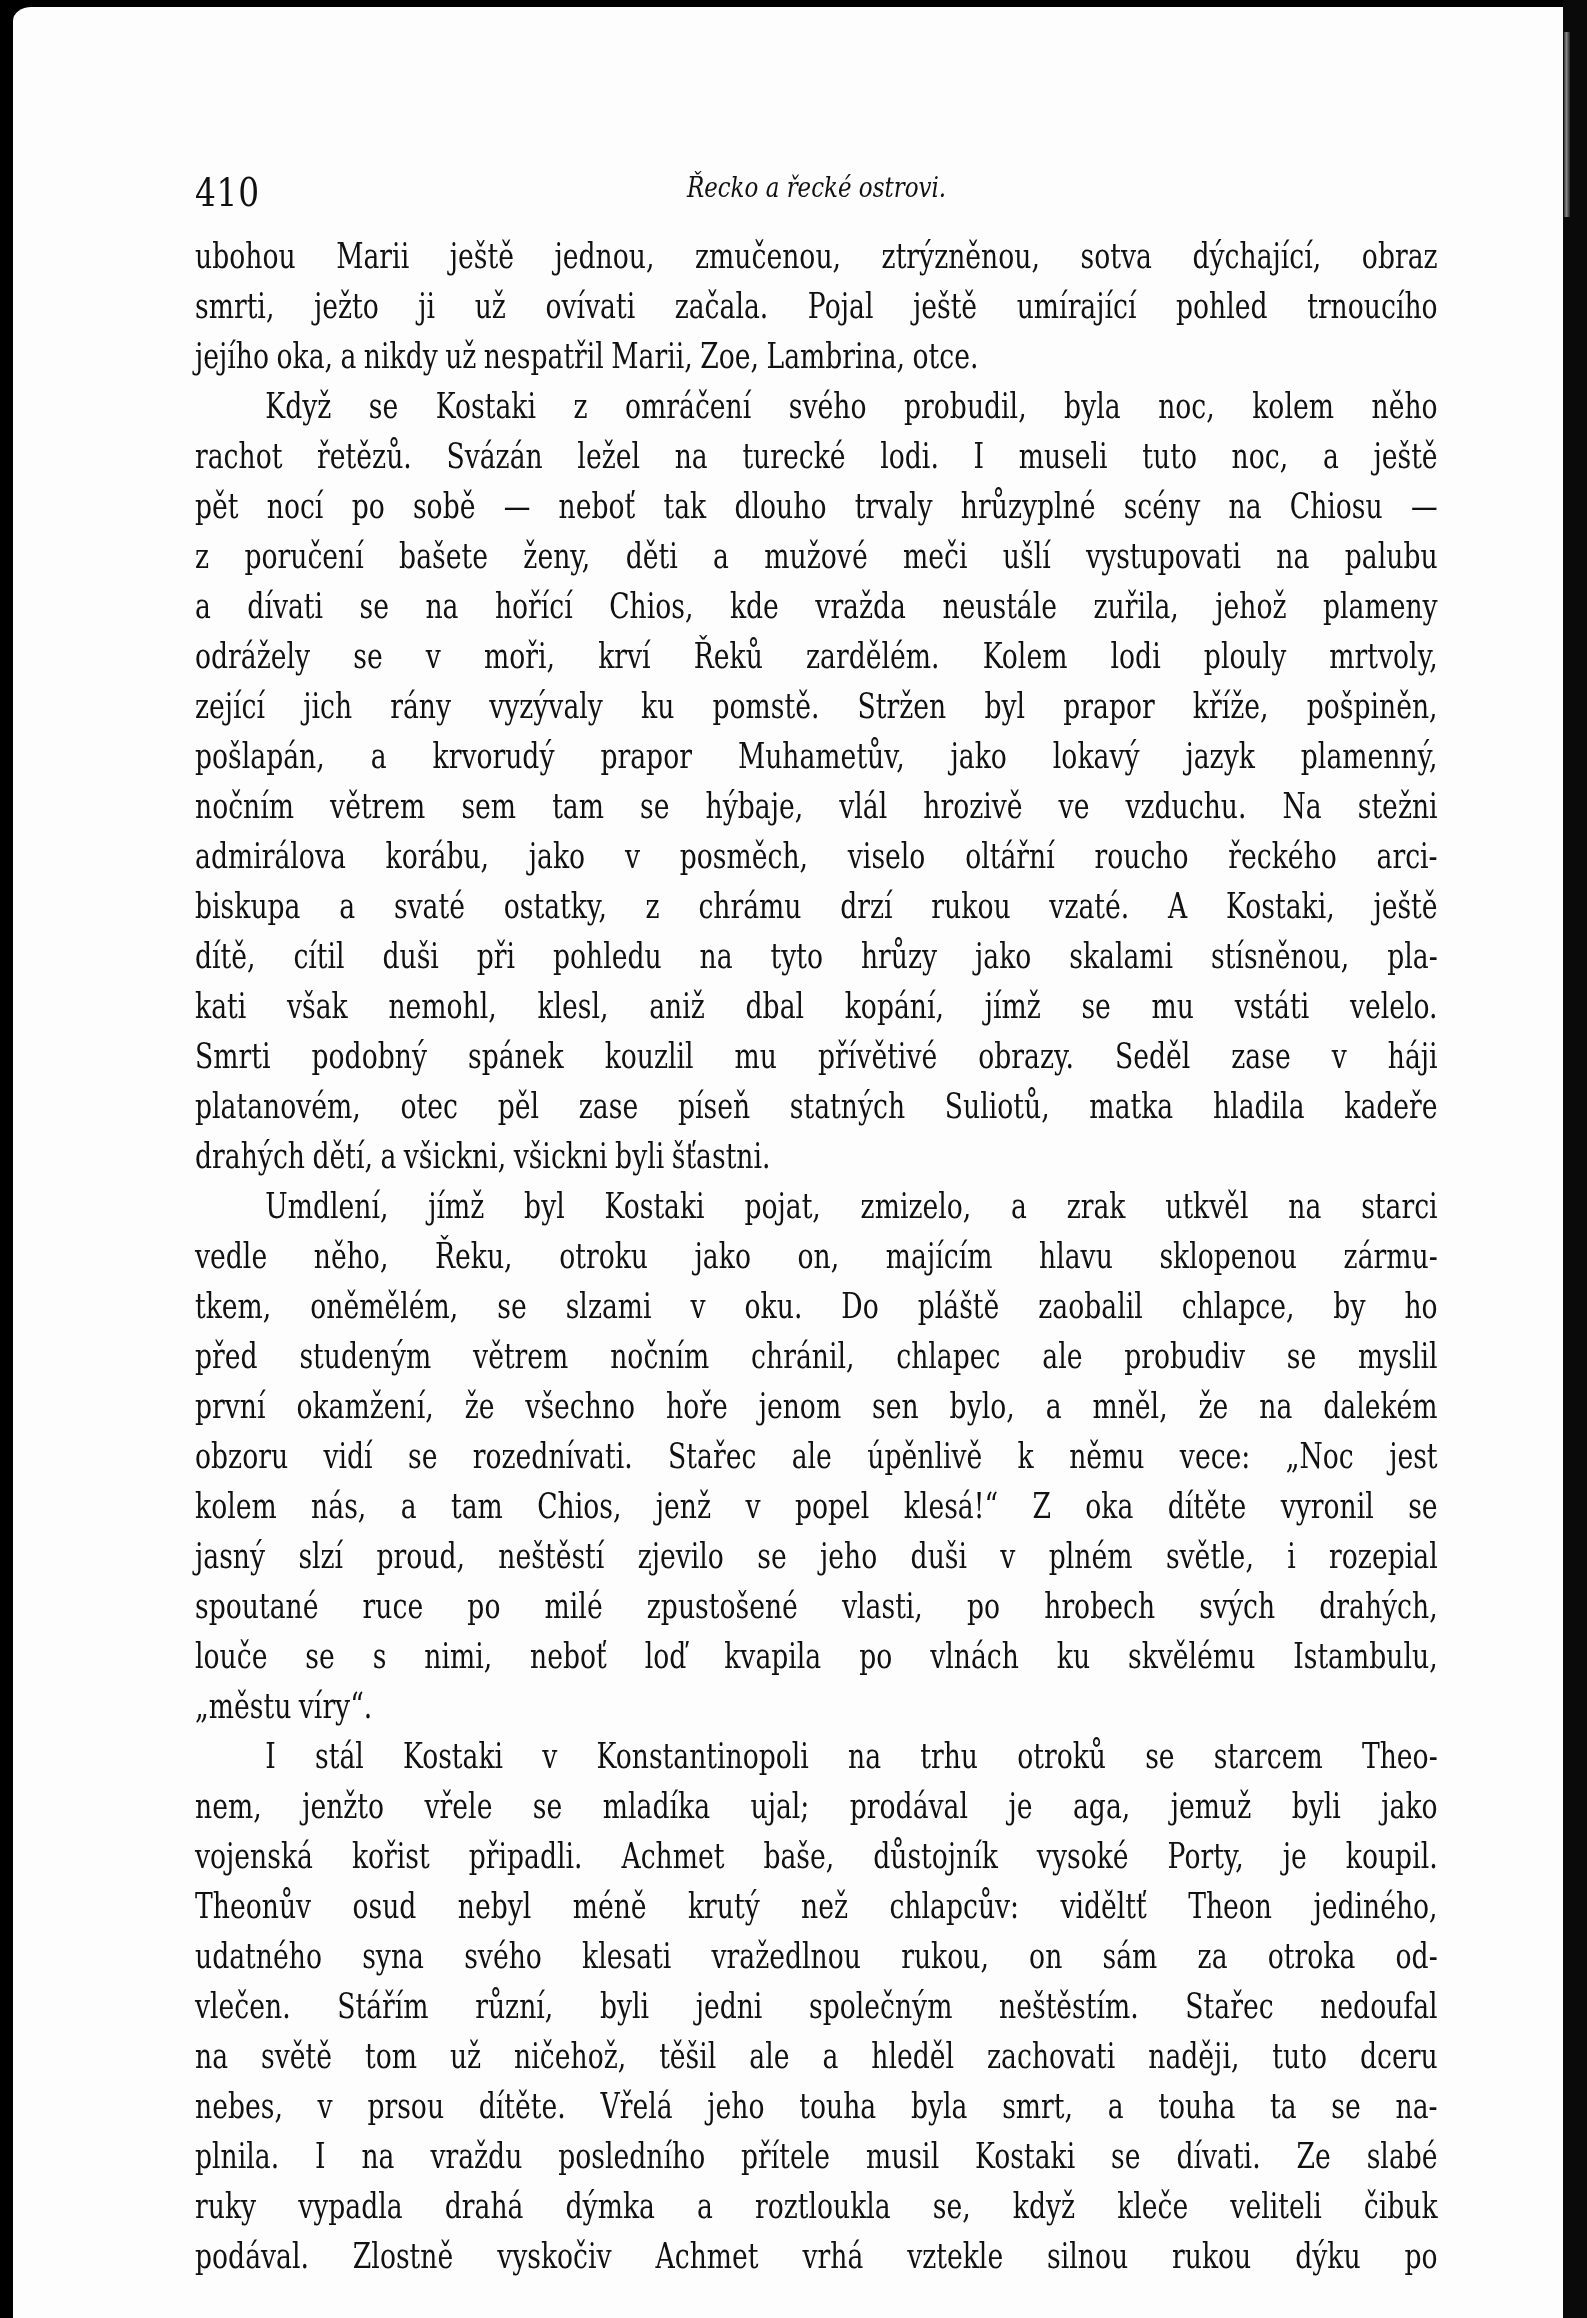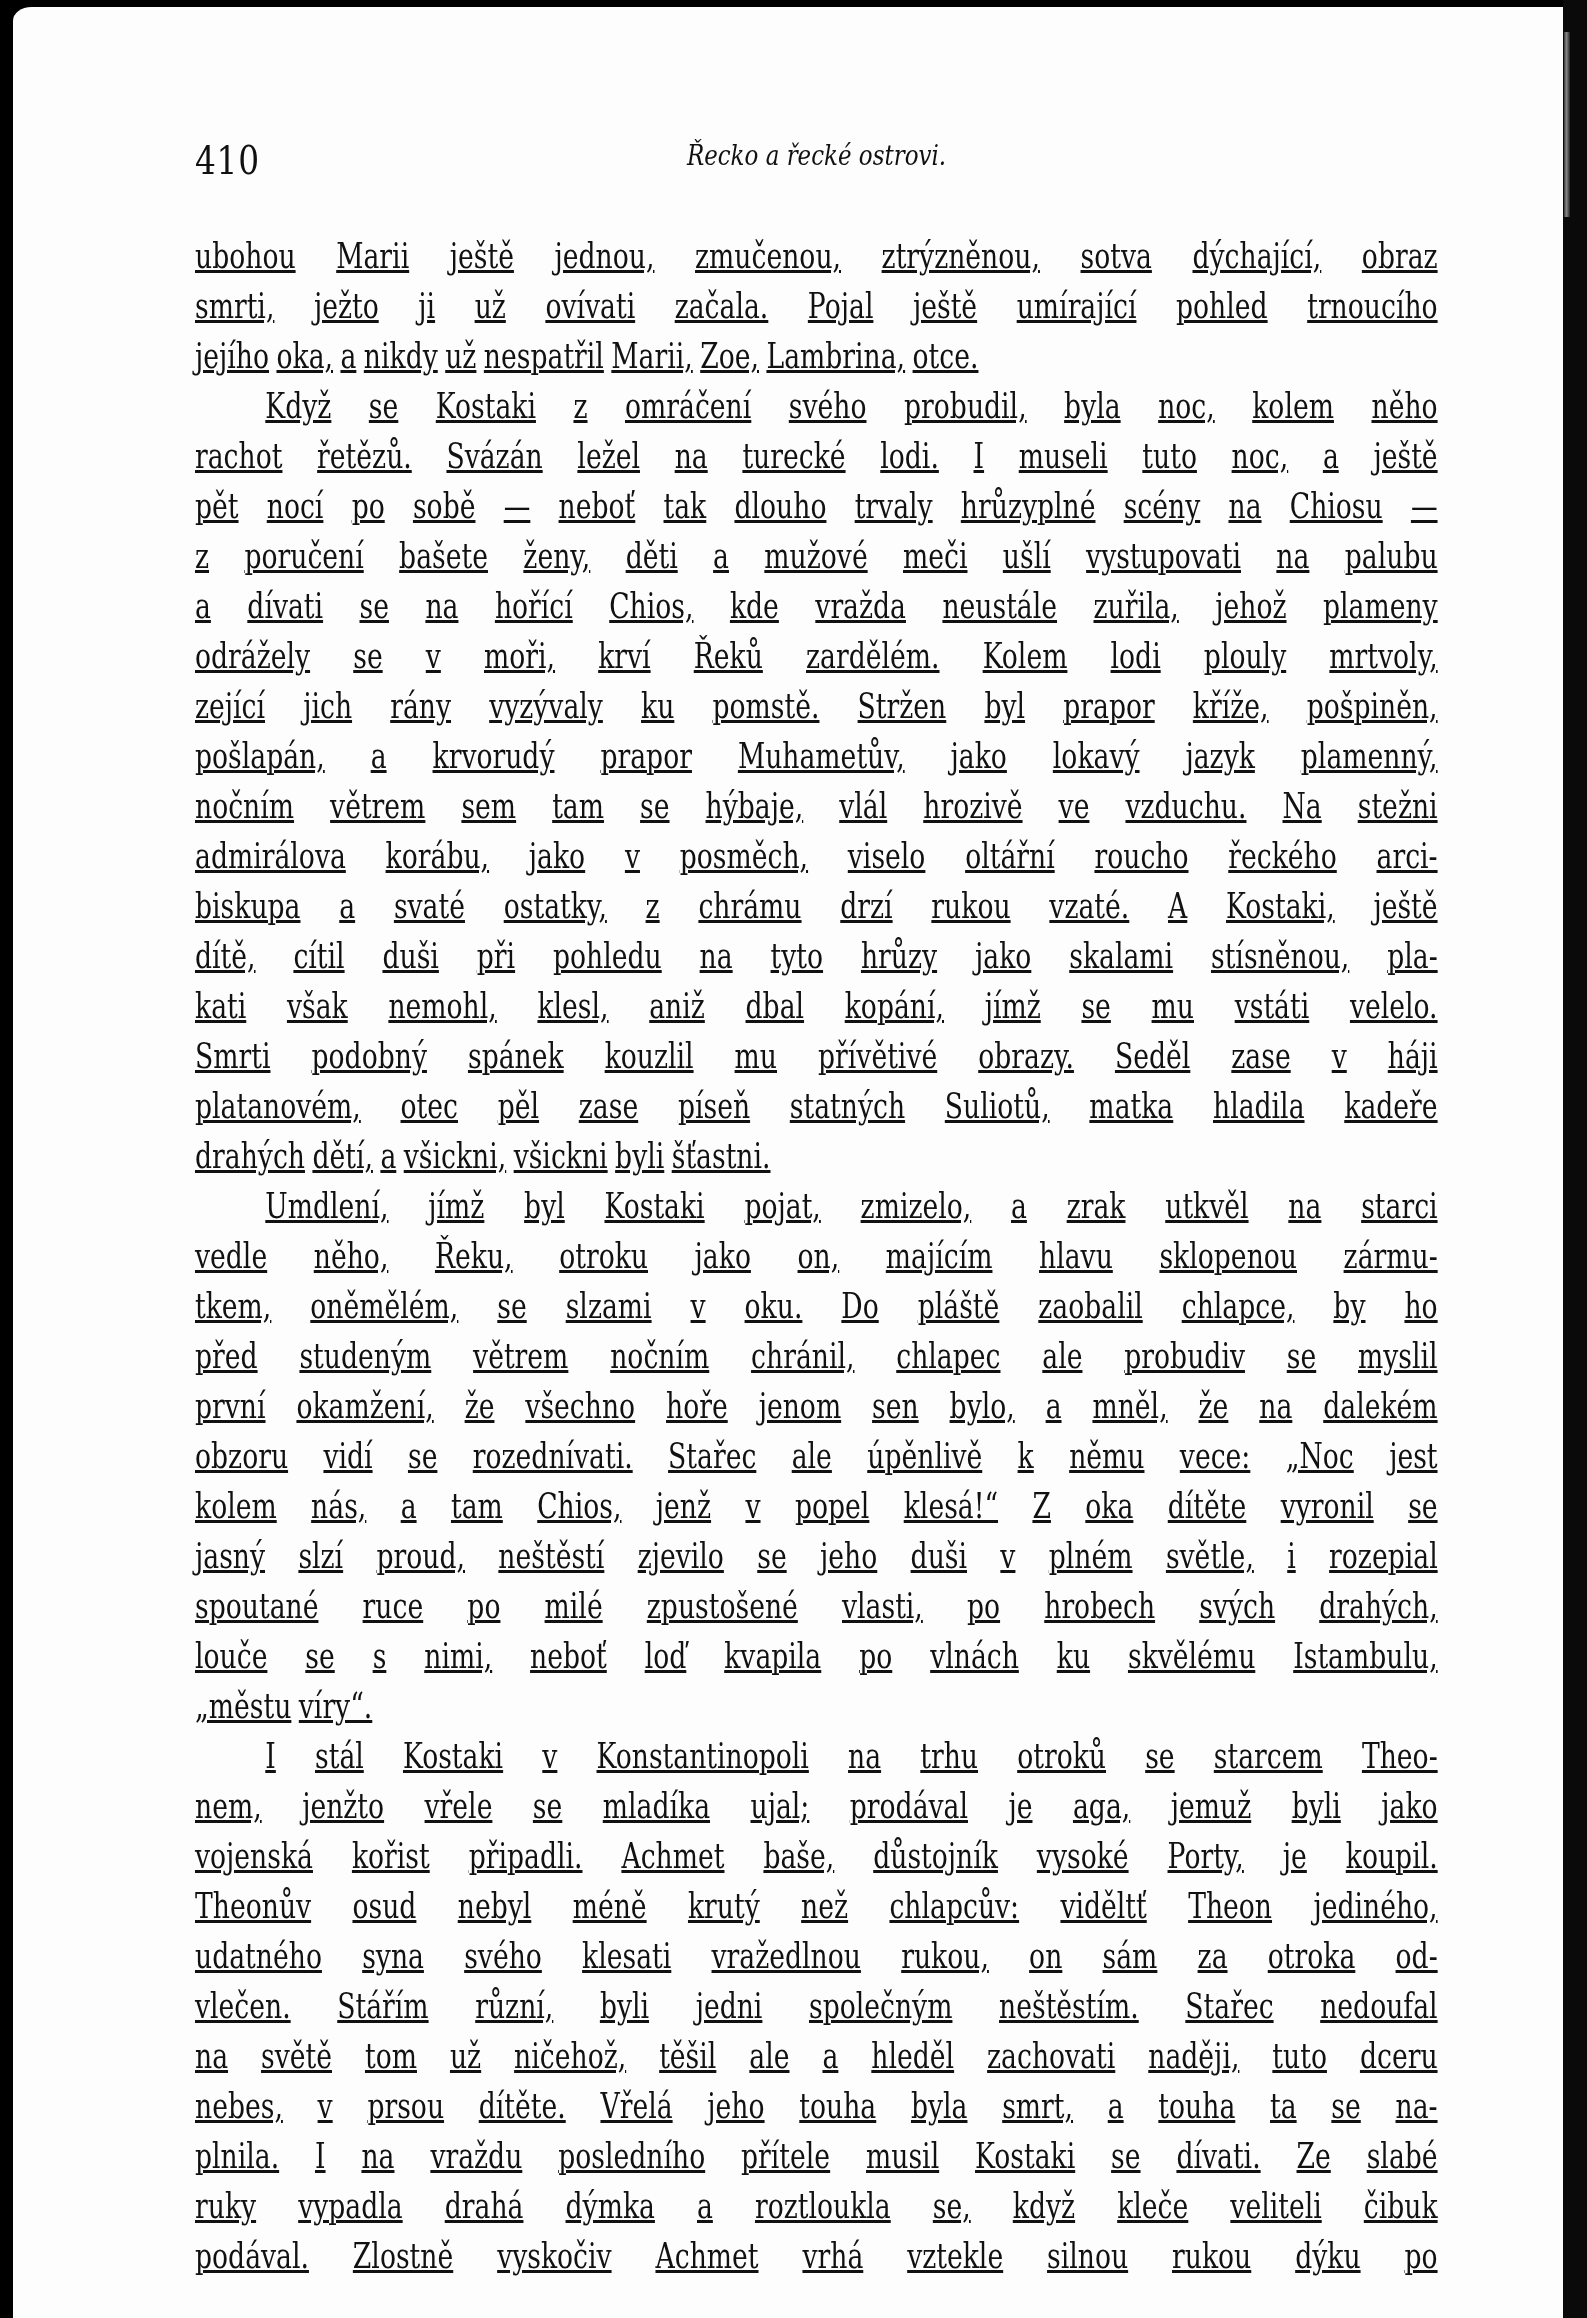--- a/index.html
+++ b/index.html
@@ -16,35 +16,35 @@
     border-bottom-right-radius: 74px 42px;
   }
   .right-strip {
     position: absolute; left: 1563px; top: 0; width: 25px; height: 2541px; background: #0a0a0a;
   }
   .right-shade {
     position: absolute; left: 1564px; top: 32px; width: 5.6px; height: 185px;
     background: linear-gradient(to right, #333, #888 40%, #222);
   }
   .running-head {
-    position: absolute; left: 195px; top: 132px; width: 1243px; height: 51px;
+    position: absolute; left: 195px; top: 164px; width: 1243px; height: 51px;
   }
   .page-number {
     position: absolute; left: 0; top: 4.6px;
     font-size: 40px; color: #111; letter-spacing: 0.9px;
     font-family: "DejaVu Serif", serif; transform: scaleX(0.82); transform-origin: left;
   }
   .header-title {
     position: absolute; left: 0; right: 0; top: 6.5px; text-align: center;
     font-size: 28px; font-style: italic; color: #111;
     font-family: "DejaVu Serif", serif; transform: scaleX(0.82);
   }
   .body-text {
     position: absolute; left: 195px; top: 231px; width: 1243px;
-    color: #111; font-family: "DejaVu Serif", serif; text-decoration: underline;
+    color: #111; font-family: "DejaVu Serif", serif;
   }
   .line {
     height: 50px; line-height: 50px;
     font-size: 36px; white-space: nowrap;
     display: flex; justify-content: space-between;
     transform: scaleX(0.74); transform-origin: left; width: 135.1%;
   }
   .line.last { justify-content: flex-start; }
   .line.last span.w { margin-right: 0.28em; }
   .line.indent { padding-left: 95px; box-sizing: border-box; }

